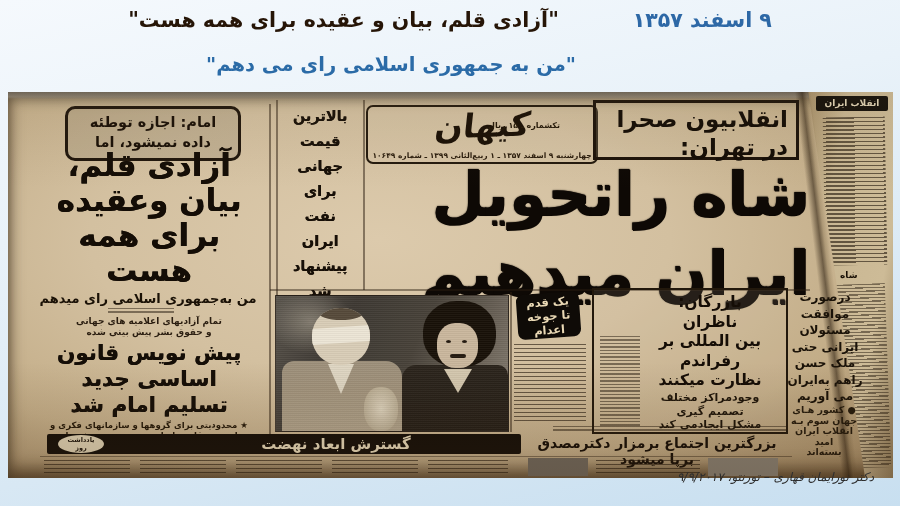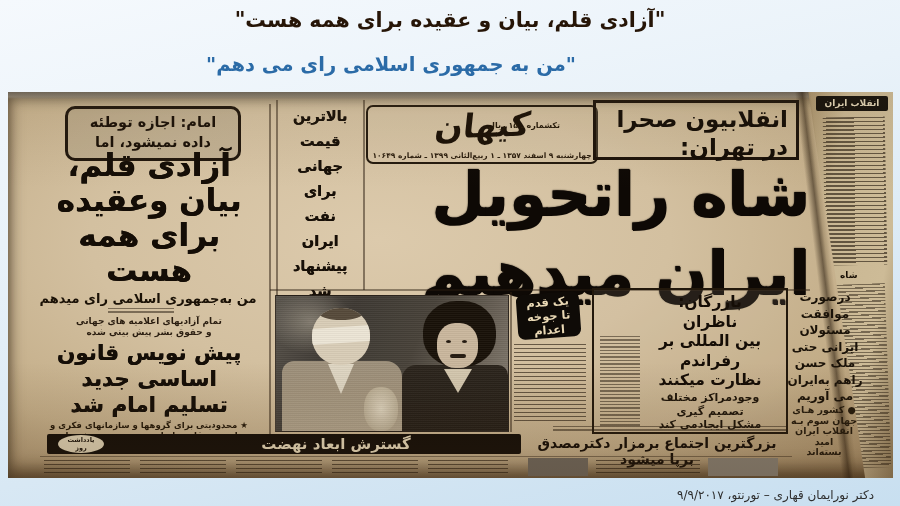--- a/index.html
+++ b/index.html
@@ -9,21 +9,21 @@
   .abs{position:absolute;}
   .rtl{direction:rtl;unicode-bidi:isolate;}
 
   
   .hdr1{top:5px;left:0;width:100%;display:flex;flex-direction:row;justify-content:center;
     gap:74px;direction:rtl;font-weight:bold;font-size:20.5px;line-height:30px;}
   .hdr-date{color:#2d68a6;}
   .hdr-quote{color:#261507;}
   .hdr2{top:50px;left:0;right:118px;text-align:center;direction:rtl;
     color:#2b6ba7;font-weight:bold;font-size:19.5px;line-height:30px;}
-  .footer{right:26px;bottom:4px;direction:rtl;color:#2e2e2e;font-size:12px;}
+  .footer{right:26px;bottom:22px;direction:rtl;color:#2e2e2e;font-size:12px;font-style:italic;}
 
   
   .paper{left:8px;top:92px;width:885px;height:386px;overflow:hidden;
     background:radial-gradient(ellipse at 42% 38%, #dccaac 0%, #d3c0a0 40%, #c3ad88 70%, #a68c66 95%, #94794f 100%);
     box-shadow:inset 0 8px 12px rgba(70,60,45,.55), inset 0 -10px 16px rgba(45,28,10,.55), inset -6px 0 14px rgba(60,40,20,.35);}
   .paper-tone{left:0;top:0;width:100%;height:100%;pointer-events:none;
     background:linear-gradient(180deg,rgba(110,90,60,.10) 0%,rgba(0,0,0,0) 25%,rgba(0,0,0,0) 70%,rgba(70,45,20,.22) 100%);}
   .top-band{left:0;top:0;width:100%;height:7px;
     background:linear-gradient(180deg,#6e665b 0%,#8a8070 70%,rgba(138,128,112,0) 100%);opacity:.9;}
   .edge-left{left:0;top:0;width:27px;height:100%;
@@ -119,20 +119,21 @@
   .fold{left:786px;top:-6px;width:16px;height:400px;transform:rotate(-7deg);transform-origin:top center;
     background:linear-gradient(90deg,rgba(0,0,0,0),rgba(35,22,8,.55) 45%,rgba(95,75,45,.25) 72%,rgba(0,0,0,0));}
   .stub1{background:#6f675c;} .stub2{background:#877f72;}
 </style>
 </head>
 <body>
 
 <div class="slide">
 
   <div class="abs hdr1">
+    <span class="hdr-date">۹ اسفند ۱۳۵۷</span>
     <span class="hdr-quote">"آزادی قلم، بیان و عقیده برای همه هست"</span>
   </div>
   <div class="abs hdr2">"من به جمهوری اسلامی رای می دهم"</div>
 
   <div class="abs paper rtl">
 
     <div class="abs edge-left"></div>
     <div class="abs top-band"></div>
 
     <div class="abs adj">

